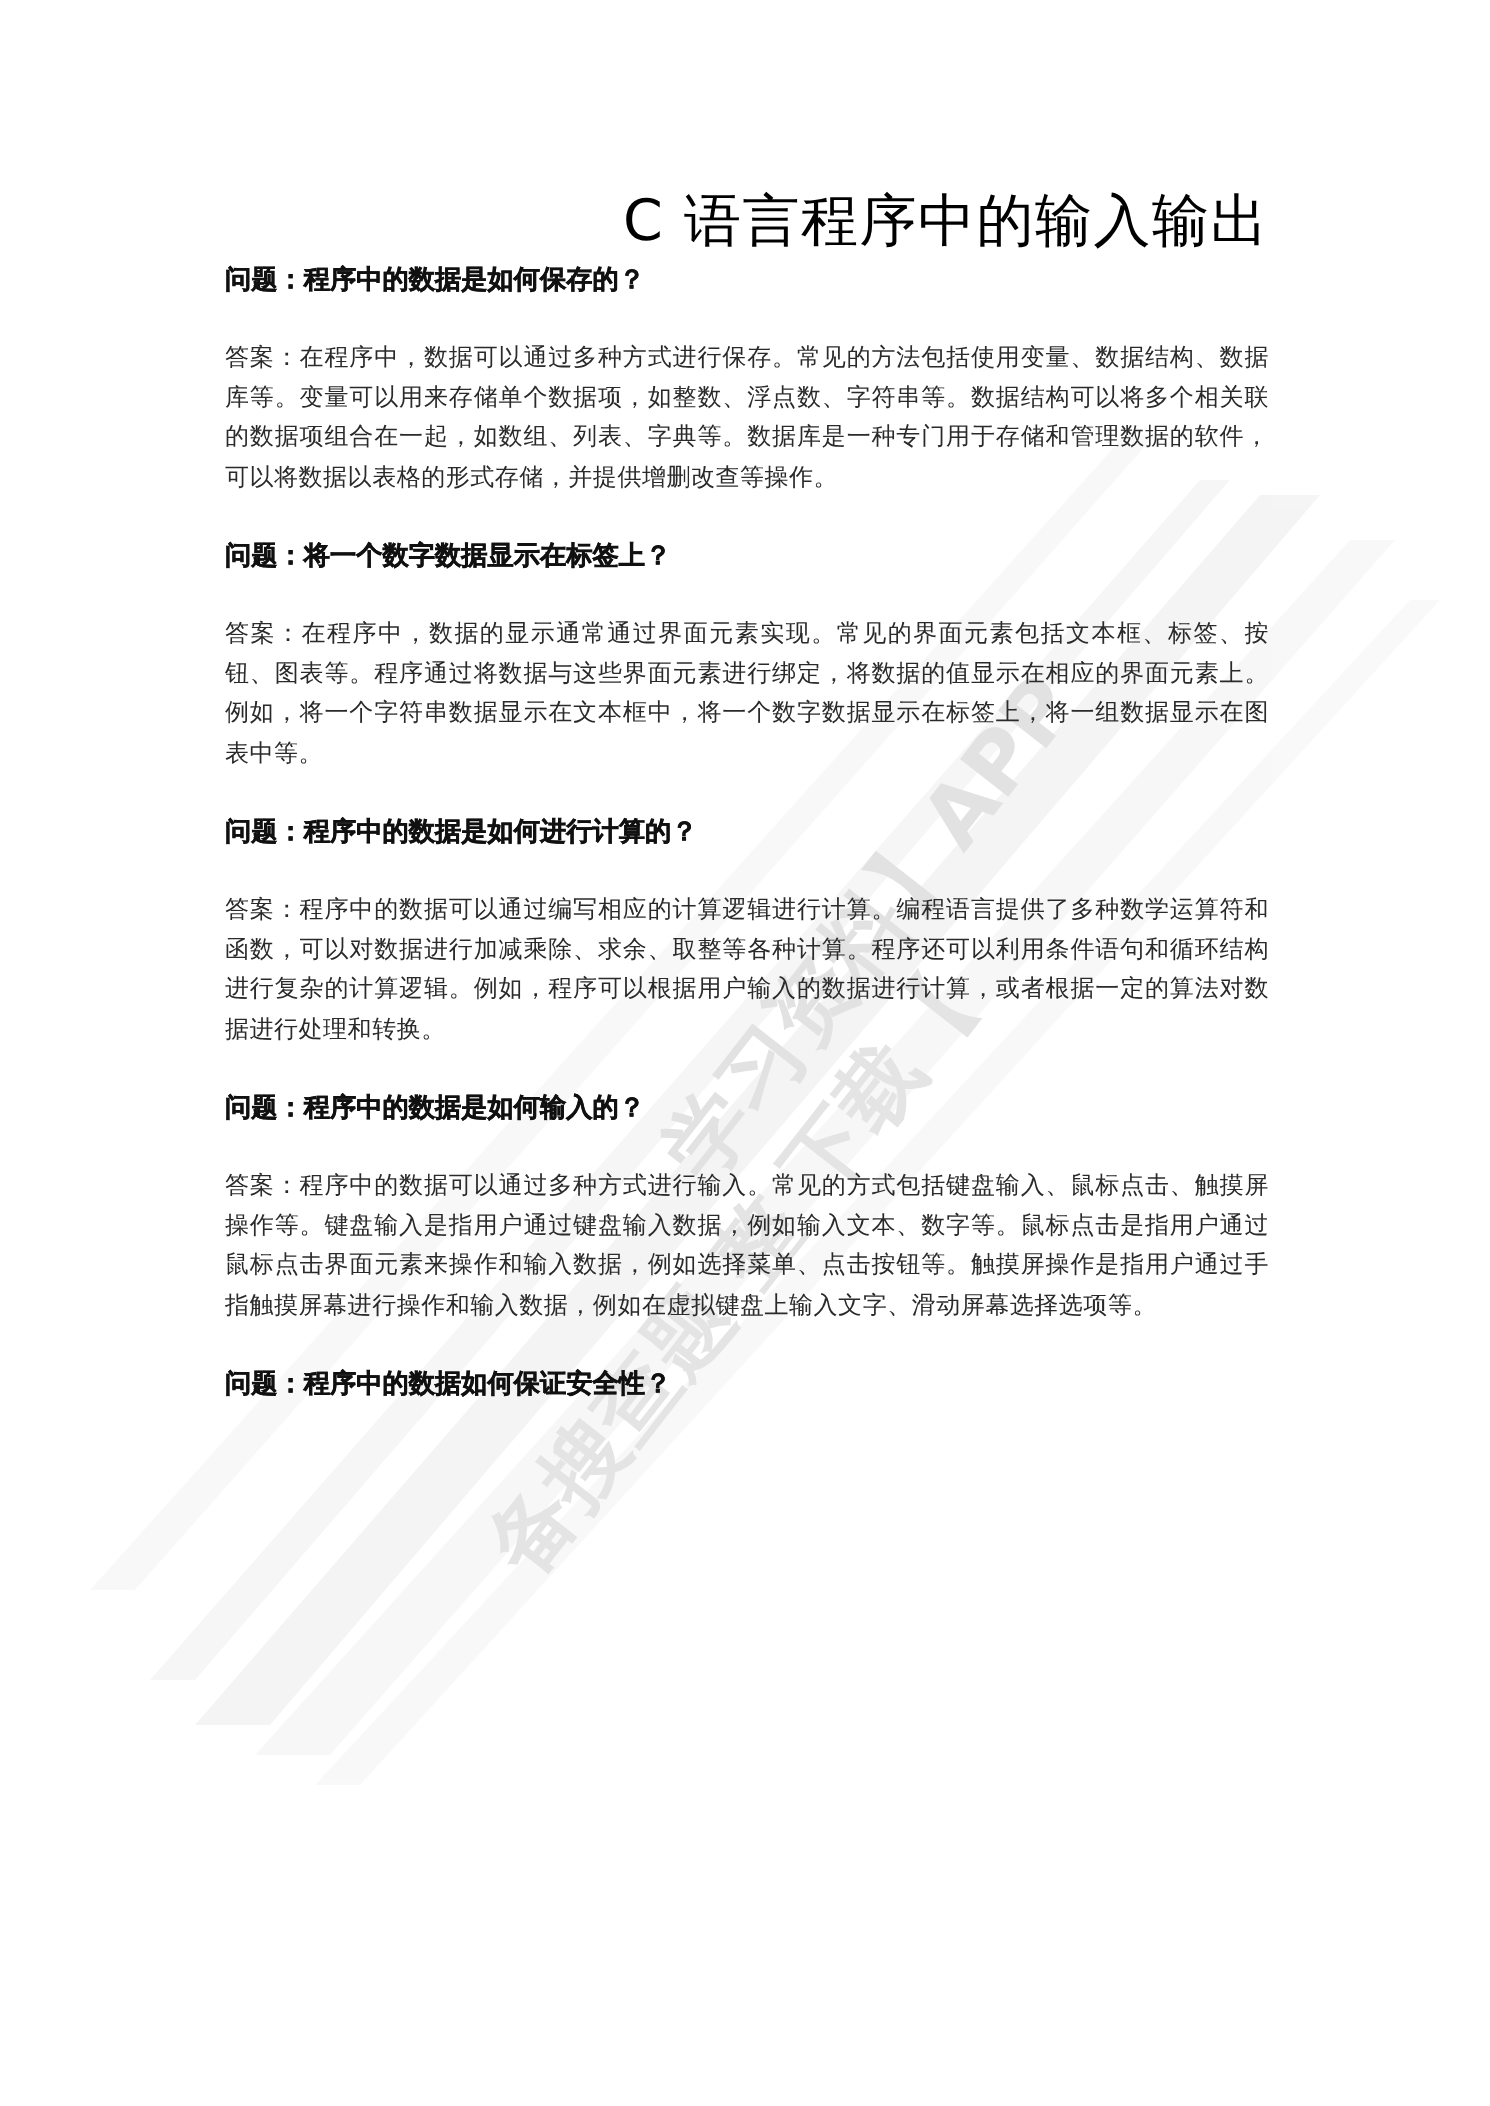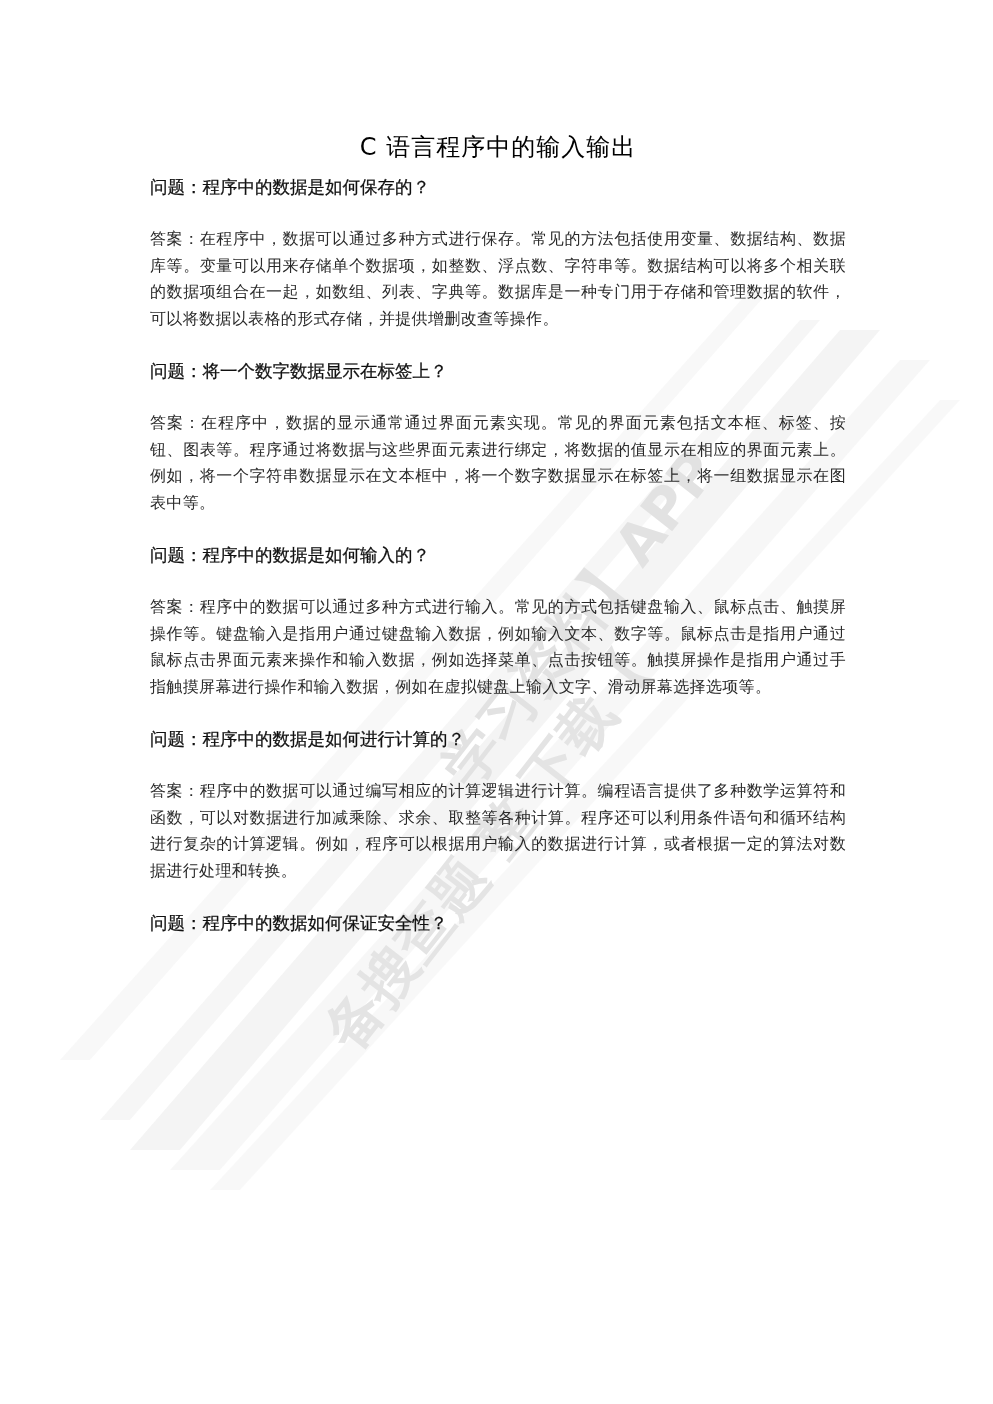--- a/index.html
+++ b/index.html
@@ -23,35 +23,35 @@
       z-index: 0;
     }
     .page {
       position: absolute;
       left: 150px;
       top: 126px;
       width: 696px;
       z-index: 1;
     }
     .doc-title {
-      text-align: center;
-      font-size: 24px;
+      text-align: right;
+      font-size: 38px;
       line-height: 42px;
       margin: 0 0 6px 0;
       font-weight: normal;
       color: #000;
       letter-spacing: 1px;
     }
     .qa {
       margin: 0;
     }
     .question {
       font-size: 17.5px;
       line-height: 26px;
-      font-weight: normal;
+      font-weight: bold;
       margin: 0 0 26px 0;
       color: #111;
       -webkit-text-stroke: 0.25px #111;
     }
     .answer {
       font-family: Liberation Serif, serif;
       font-size: 16px;
       line-height: 26.5px;
       margin: 0 0 26px 0;
       color: #2a2a2a;
@@ -84,25 +84,25 @@
     <div class="question">问题：程序中的数据是如何保存的？</div>
     <p class="answer">答案：在程序中，数据可以通过多种方式进行保存。常见的方法包括使用变量、数据结构、数据库等。变量可以用来存储单个数据项，如整数、浮点数、字符串等。数据结构可以将多个相关联的数据项组合在一起，如数组、列表、字典等。数据库是一种专门用于存储和管理数据的软件，可以将数据以表格的形式存储，并提供增删改查等操作。</p>
   </div>
 
   <div class="qa">
     <div class="question">问题：将一个数字数据显示在标签上？</div>
     <p class="answer">答案：在程序中，数据的显示通常通过界面元素实现。常见的界面元素包括文本框、标签、按钮、图表等。程序通过将数据与这些界面元素进行绑定，将数据的值显示在相应的界面元素上。例如，将一个字符串数据显示在文本框中，将一个数字数据显示在标签上，将一组数据显示在图表中等。</p>
   </div>
 
   <div class="qa">
-    <div class="question">问题：程序中的数据是如何输入的？</div>
-    <p class="answer">答案：程序中的数据可以通过多种方式进行输入。常见的方式包括键盘输入、鼠标点击、触摸屏操作等。键盘输入是指用户通过键盘输入数据，例如输入文本、数字等。鼠标点击是指用户通过鼠标点击界面元素来操作和输入数据，例如选择菜单、点击按钮等。触摸屏操作是指用户通过手指触摸屏幕进行操作和输入数据，例如在虚拟键盘上输入文字、滑动屏幕选择选项等。</p>
+    <div class="question">问题：程序中的数据是如何进行计算的？</div>
+    <p class="answer">答案：程序中的数据可以通过编写相应的计算逻辑进行计算。编程语言提供了多种数学运算符和函数，可以对数据进行加减乘除、求余、取整等各种计算。程序还可以利用条件语句和循环结构进行复杂的计算逻辑。例如，程序可以根据用户输入的数据进行计算，或者根据一定的算法对数据进行处理和转换。</p>
   </div>
 
   <div class="qa">
-    <div class="question">问题：程序中的数据是如何进行计算的？</div>
-    <p class="answer">答案：程序中的数据可以通过编写相应的计算逻辑进行计算。编程语言提供了多种数学运算符和函数，可以对数据进行加减乘除、求余、取整等各种计算。程序还可以利用条件语句和循环结构进行复杂的计算逻辑。例如，程序可以根据用户输入的数据进行计算，或者根据一定的算法对数据进行处理和转换。</p>
+    <div class="question">问题：程序中的数据是如何输入的？</div>
+    <p class="answer">答案：程序中的数据可以通过多种方式进行输入。常见的方式包括键盘输入、鼠标点击、触摸屏操作等。键盘输入是指用户通过键盘输入数据，例如输入文本、数字等。鼠标点击是指用户通过鼠标点击界面元素来操作和输入数据，例如选择菜单、点击按钮等。触摸屏操作是指用户通过手指触摸屏幕进行操作和输入数据，例如在虚拟键盘上输入文字、滑动屏幕选择选项等。</p>
   </div>
 
   <div class="qa">
     <div class="question">问题：程序中的数据如何保证安全性？</div>
   </div>
 </div>
 
 </body></html>

